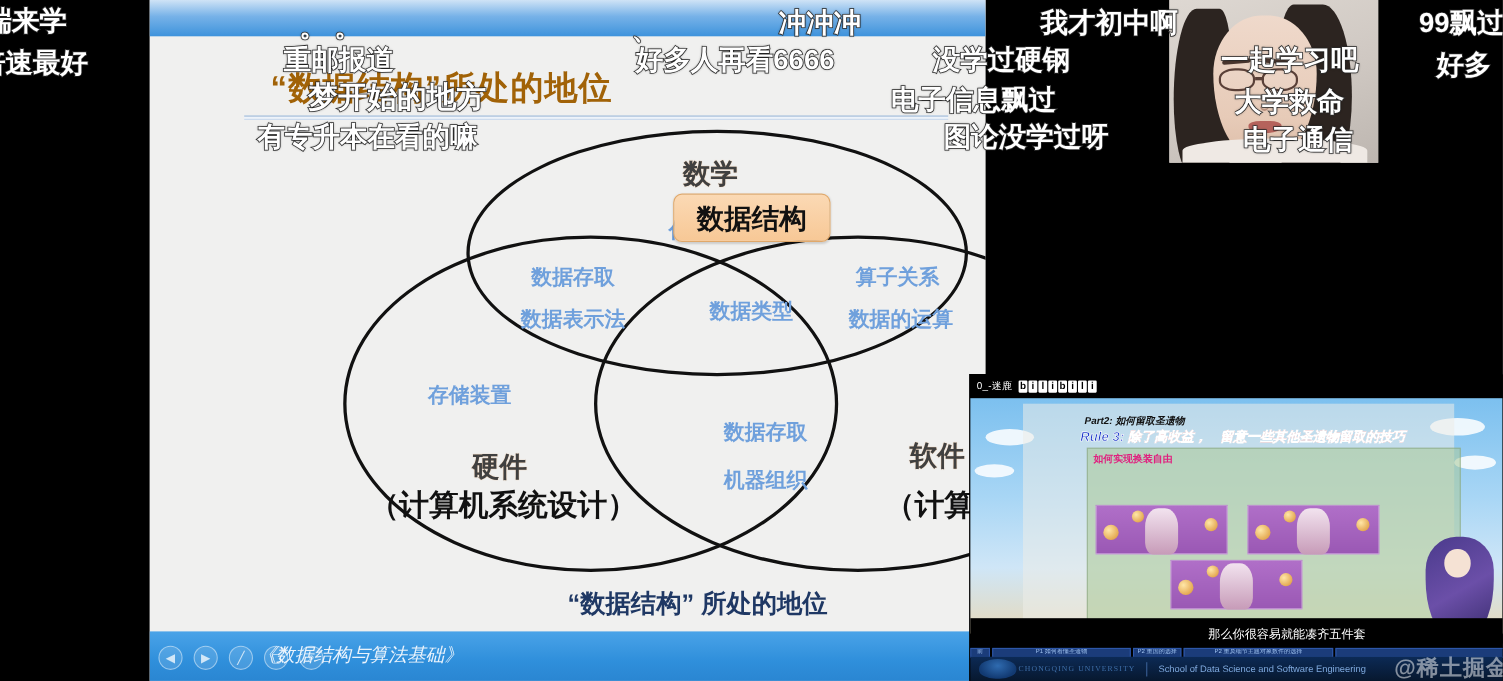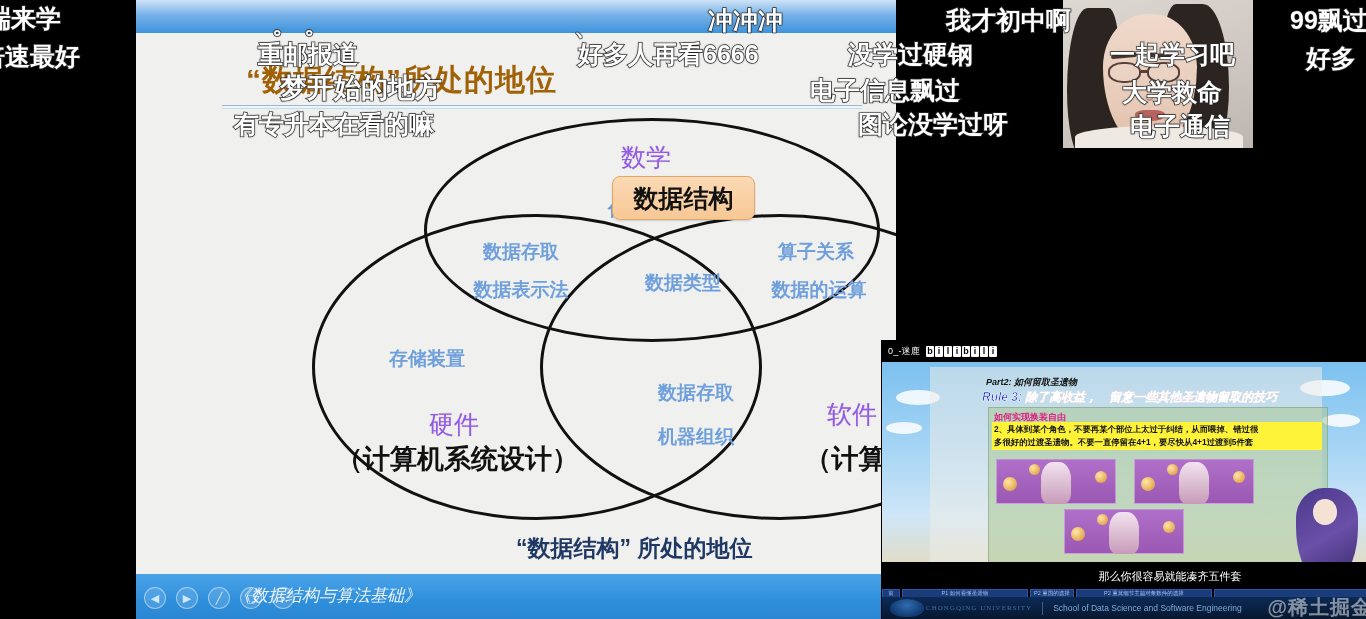--- a/index.html
+++ b/index.html
@@ -52,21 +52,21 @@
   
   .ellipse {
     position:absolute; border:3px solid #111; border-radius:50%;
     background:transparent;
   }
   #ell-math     { left:288px; top:118px;  width:456px; height:224px; }
   #ell-hardware { left:176px; top:214px;  width:450px; height:306px; }
   #ell-software { left:404px; top:214px;  width:480px; height:306px; }
 
   .venn-label { position:absolute; white-space:nowrap; text-align:center; }
-  .lbl-orange { color:#8b5cf6; font-weight:normal; font-size:25px;
+  .lbl-orange { color:#404040; font-weight:bold; font-size:25px;
                 text-shadow:0 0 1px rgba(232,131,42,.5); }
   .lbl-blue   { color:#6FA0DC; font-weight:bold; font-size:19px; }
   .lbl-black  { color:#111; font-weight:bold; font-size:27px; }
 
   #center-box {
     position:absolute; left:476px; top:176px; width:143px; height:44px;
     background:linear-gradient(180deg,#fbd9b4 0%,#f7c896 100%);
     border:1px solid #e0a86a; border-radius:8px;
     display:flex; align-items:center; justify-content:center;
     font-size:25px; font-weight:bold; color:#111;
@@ -301,24 +301,20 @@
       <div class="cloud" style="left:440px; top:52px; width:38px; height:13px;"></div>
 
       <div id="pip-slide">
         <div id="pip-part">Part2: 如何留取圣遗物</div>
         <div id="pip-rule">
           <span class="bl">Rule 3:</span>
           <span>除了高收益，　留意一些其他圣遗物留取的技巧</span>
         </div>
         <div id="pip-greenbox"></div>
         <div id="pip-sub1">如何实现换装自由</div>
-        <div id="pip-yellow">
-          <div>2、具体到某个角色，不要再某个部位上太过于纠结，从而喂掉、错过很</div>
-          <div>多很好的过渡圣遗物。不要一直停留在4+1，要尽快从4+1过渡到5件套</div>
-        </div>
 
         <div class="art-card" style="left:66px; top:92px; width:120px; height:45px;">
           <div class="rel" style="left:6px;  top:17px; width:14px; height:14px;"></div>
           <div class="rel" style="left:32px; top:4px;  width:11px; height:11px;"></div>
           <div class="rel" style="left:98px; top:11px; width:12px; height:12px;"></div>
           <div class="rel" style="left:52px; top:26px; width:16px; height:16px;"></div>
           <div class="chr" style="left:44px; top:2px;  width:30px; height:42px;"></div>
         </div>
         <div class="art-card" style="left:204px; top:92px; width:120px; height:45px;">
           <div class="rel" style="left:6px;  top:17px; width:14px; height:14px;"></div>

